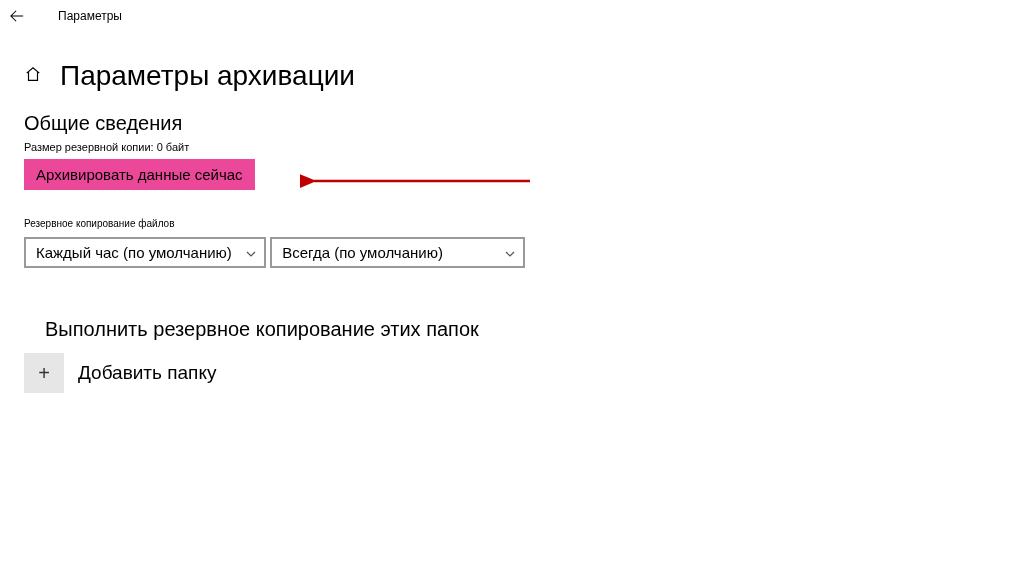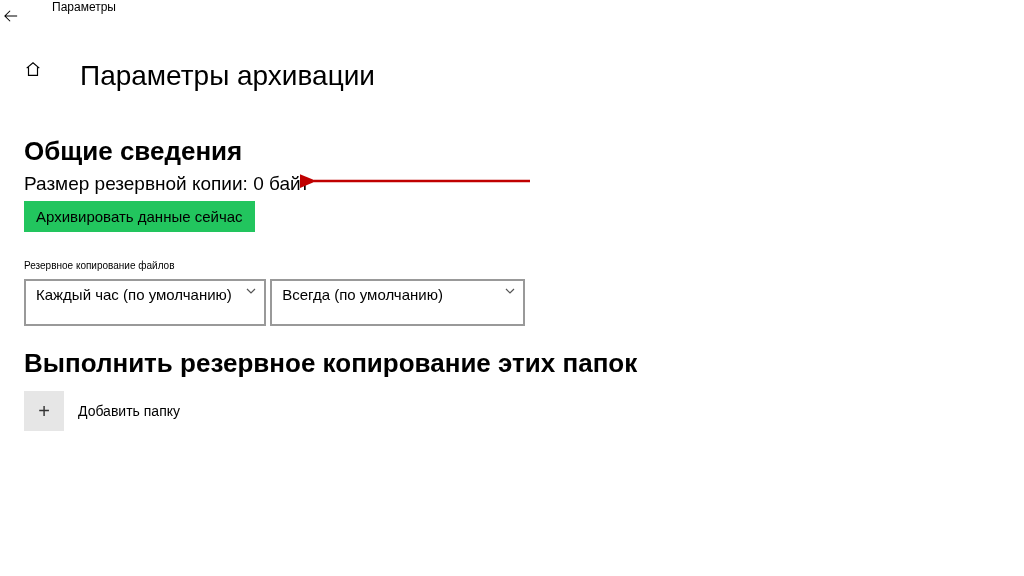--- a/index.html
+++ b/index.html
@@ -10,122 +10,123 @@
     }
     body {
       background: #ffffff;
       color: #000000;
       width: 1024px;
       height: 576px;
       overflow: hidden;
     }
     .title-bar {
       display: flex;
+      align-items: center;
       height: 32px;
-      padding-left: 4px;
+      padding-left: 10px;
     }
     .back-icon {
       font-size: 14px;
       width: 30px;
       display: flex;
       align-items: center;
       justify-content: flex-start;
       cursor: pointer;
     }
     .title-bar-text {
       font-size: 12px;
       margin-left: 18px;
     }
     .content {
       padding-left: 24px;
       padding-top: 28px;
     }
     .header-row {
       display: flex;
-      align-items: flex-start;
-      margin-bottom: 44px;
-      gap: 20px;
+      align-items: center;
+      margin-bottom: 20px;
     }
     .home-icon {
       font-size: 16px;
       margin-right: 18px;
       cursor: pointer;
     }
     .page-title {
       font-size: 28px;
       font-weight: 400;
     }
     .section-heading {
-      font-size: 26px;
-      font-weight: 700;
+      font-size: 20px;
+      font-weight: 400;
       margin-bottom: 6px;
     }
     .info-line {
-      font-size: 19px;
+      font-size: 11px;
       margin-bottom: 6px;
     }
     .info-line.last {
       margin-bottom: 14px;
     }
     .push-button {
       display: inline-block;
       padding: 7px 12px;
-      background: #22c55e;
+      background: #ec4899;
       border: none;
       font-size: 15px;
       cursor: pointer;
       margin-bottom: 28px;
     }
     .field-label {
       font-size: 10px;
       margin-bottom: 8px;
     }
     .dropdown {
       display: inline-flex;
-      align-items: flex-start;
+      align-items: flex-end;
       justify-content: space-between;
       border: 2px solid #999999;
-      padding: 5px 8px 21px 10px;
+      padding: 5px 8px 5px 10px;
       font-size: 15px;
       cursor: pointer;
-      margin-bottom: 16px;
+      margin-bottom: 44px;
       min-width: 200px;
     }
     .dropdown .chev {
       margin-left: 14px;
       font-size: 11px;
       color: #555;
     }
     .dropdown.narrow {
       min-width: 180px;
       gap: 48px;
     }
     .section-heading.folders {
       margin-top: 6px;
       margin-bottom: 12px;
+      margin-left: 21px;
     }
     .add-folder-row {
       display: flex;
       align-items: center;
       cursor: pointer;
     }
     .plus-box {
       width: 40px;
       height: 40px;
       background: #e6e6e6;
       display: flex;
       align-items: center;
       justify-content: center;
       font-size: 20px;
       font-weight: 300;
       color: #333;
       margin-right: 14px;
     }
     .add-folder-label {
-      font-size: 14px;
+      font-size: 19px;
     }
     .arrow-annotation {
       position: absolute;
       left: 300px;
       top: 166px;
       pointer-events: none;
     }
   </style>
 </head>
 <body>

